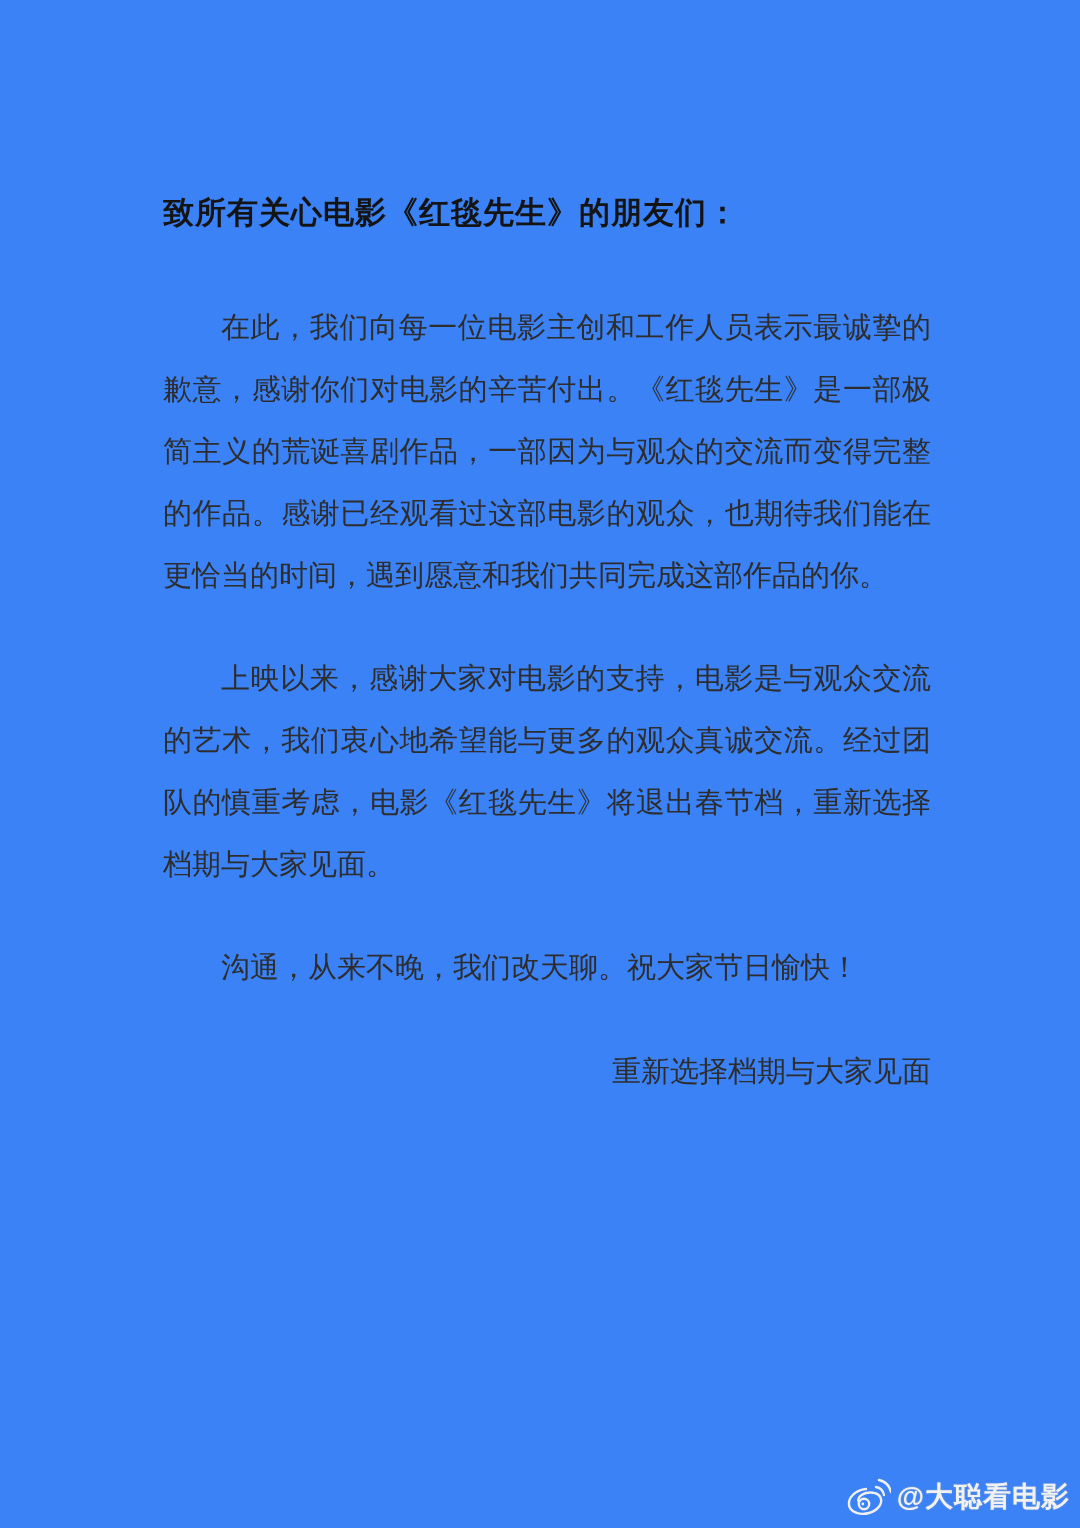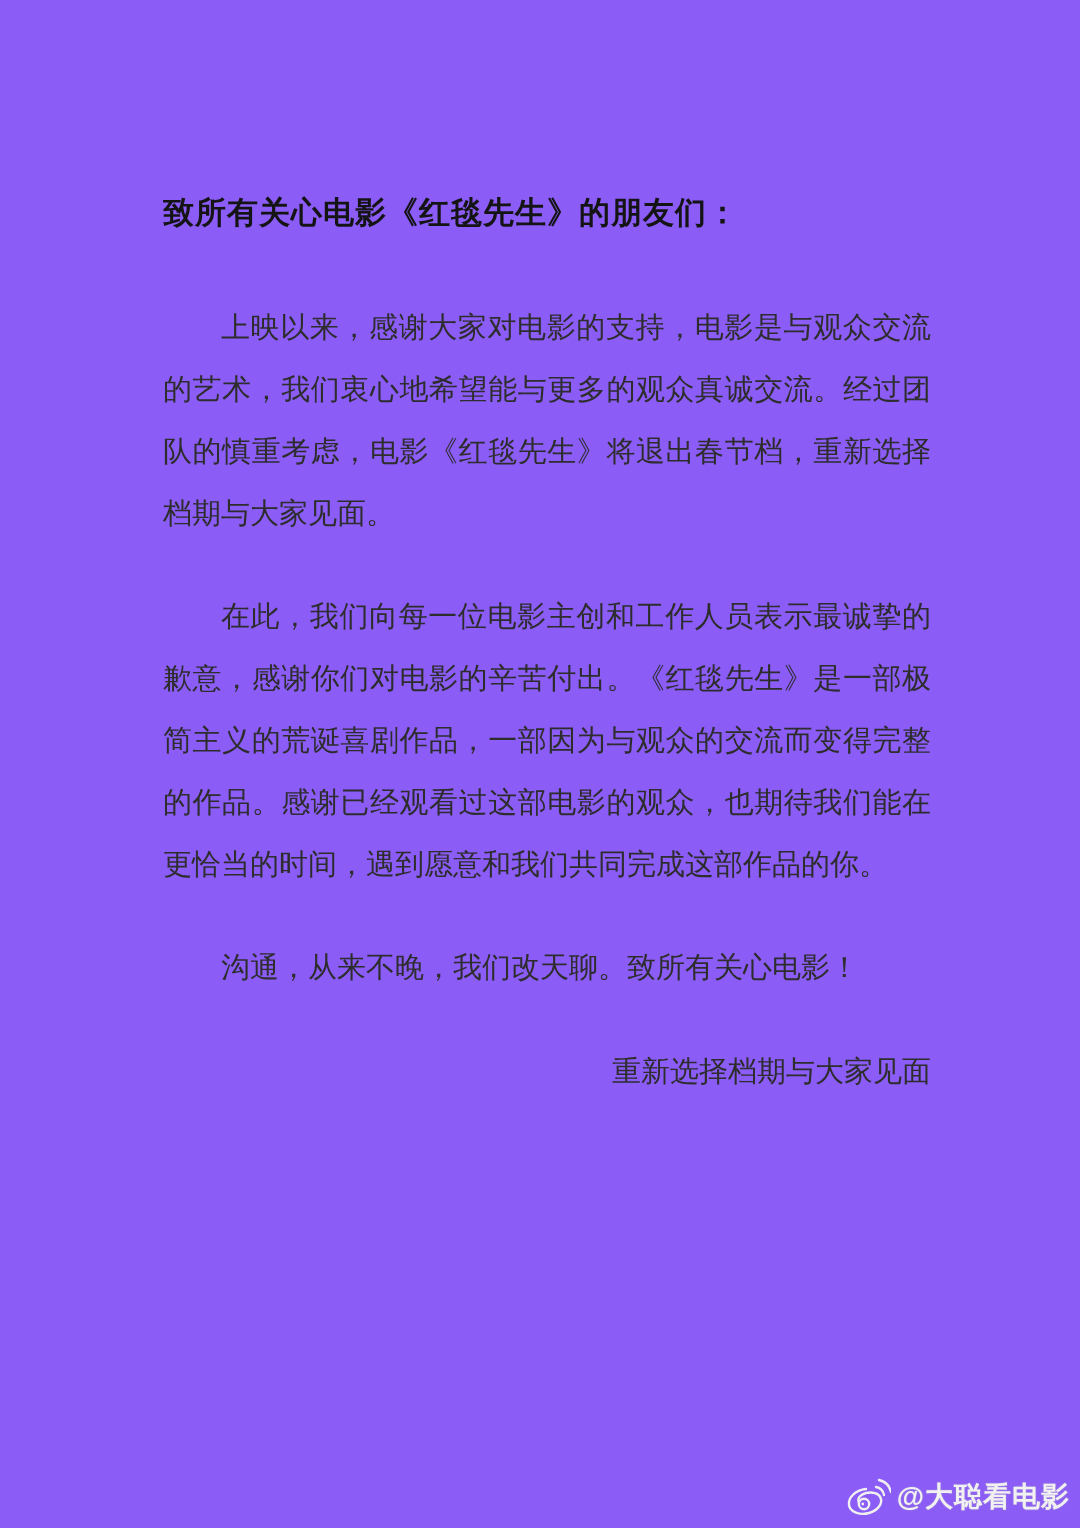--- a/index.html
+++ b/index.html
@@ -7,21 +7,21 @@
     width: 1080px;
     height: 1528px;
     background: #fefefe;
     font-family: "Liberation Serif", "DejaVu Serif", serif;
     overflow: hidden;
   }
   .page {
     position: relative;
     width: 1080px;
     height: 1528px;
-    background: #8b5cf6;
+    background: #3b82f6;
   }
   .letter {
     position: absolute;
     left: 163px;
     top: 191px;
     width: 768px;
     color: #2d2d2d;
   }
   .letter-title {
     font-size: 31px;
@@ -68,25 +68,25 @@
   }
 </style>
 </head>
 <body>
 
 <div class="page">
 
   <div class="letter">
     <h1 class="letter-title">致所有关心电影《红毯先生》的朋友们：</h1>
 
+    <p class="body-para">在此，我们向每一位电影主创和工作人员表示最诚挚的歉意，感谢你们对电影的辛苦付出。《红毯先生》是一部极简主义的荒诞喜剧作品，一部因为与观众的交流而变得完整的作品。感谢已经观看过这部电影的观众，也期待我们能在更恰当的时间，遇到愿意和我们共同完成这部作品的你。</p>
+
     <p class="body-para">上映以来，感谢大家对电影的支持，电影是与观众交流的艺术，我们衷心地希望能与更多的观众真诚交流。经过团队的慎重考虑，电影《红毯先生》将退出春节档，重新选择档期与大家见面。</p>
 
-    <p class="body-para">在此，我们向每一位电影主创和工作人员表示最诚挚的歉意，感谢你们对电影的辛苦付出。《红毯先生》是一部极简主义的荒诞喜剧作品，一部因为与观众的交流而变得完整的作品。感谢已经观看过这部电影的观众，也期待我们能在更恰当的时间，遇到愿意和我们共同完成这部作品的你。</p>
-
-    <p class="body-para">沟通，从来不晚，我们改天聊。致所有关心电影！</p>
+    <p class="body-para">沟通，从来不晚，我们改天聊。祝大家节日愉快！</p>
 
     <div class="signature">重新选择档期与大家见面</div>
   </div>
 
   <div class="watermark">
     <span>
       <svg width="46" height="40" viewBox="0 0 46 40" fill="none" stroke="#f0f0f0" stroke-width="2.4" stroke-linecap="round">
 
         <path d="M21 12 C10 13 3 21 4 28 C5 35 15 38.5 24 36 C33 33.5 38 26.5 35.5 20.5 C33.8 16.5 27.5 14.5 21 16 C16 17.2 12.5 20.5 13.5 24.5"></path>
         <circle cx="19" cy="27" r="5.2"></circle>

